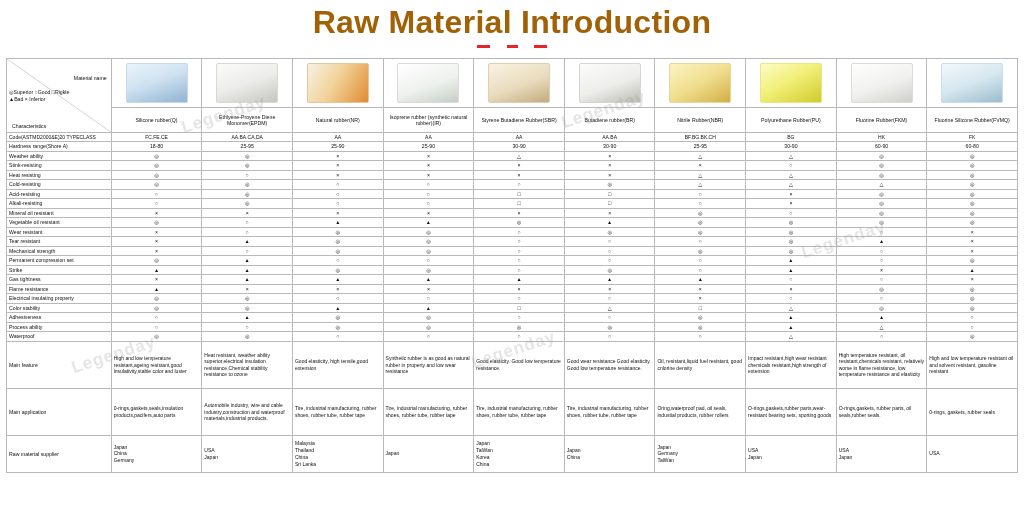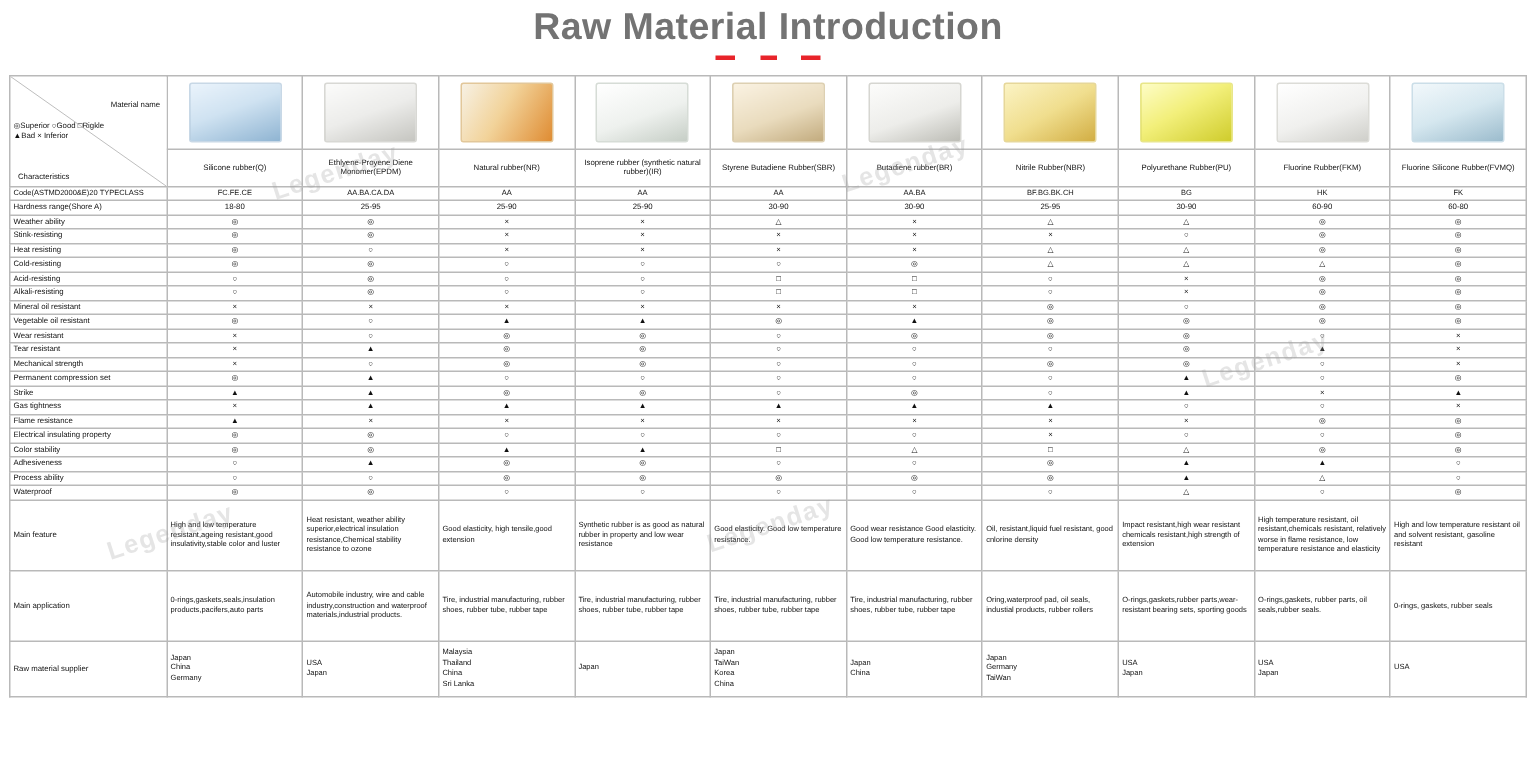--- a/index.html
+++ b/index.html
@@ -5,25 +5,25 @@
   html,body{margin:0;padding:0;}
   body{
     width:1024px;height:510px;overflow:hidden;
     background:#ffffff;
     font-family:"Liberation Sans", sans-serif;
     color:#111;
   }
   .page{position:relative;width:1024px;height:510px;}
   .title{
     text-align:center;
-    font-size:25px;
+    font-size:32px;
     font-weight:bold;
     letter-spacing:.3px;
     padding-top:4px;
-    color:#737373;
+    color:#a16207;
   }
   .title-underline{
     width:70px;margin:4px auto 0 auto;
     display:flex;justify-content:space-between;align-items:center;
   }
   .title-underline span{display:block;height:3px;background:#e8242a;}
   .u1{width:13px;}
   .u2{width:11px;}
   .u3{width:13px;}
 

